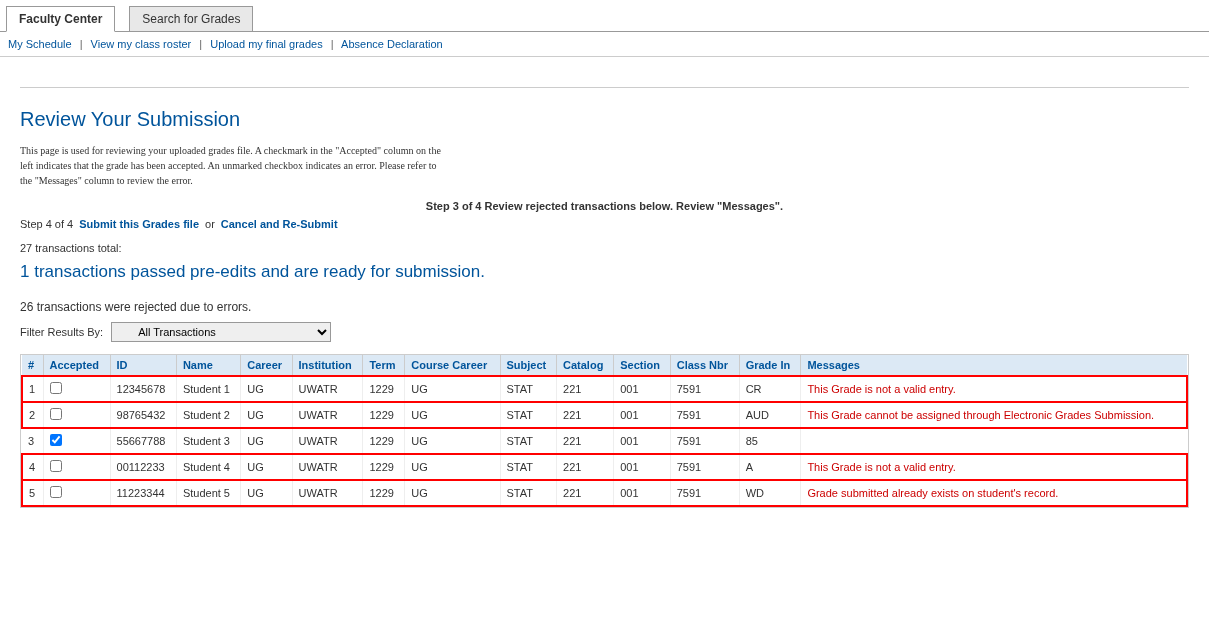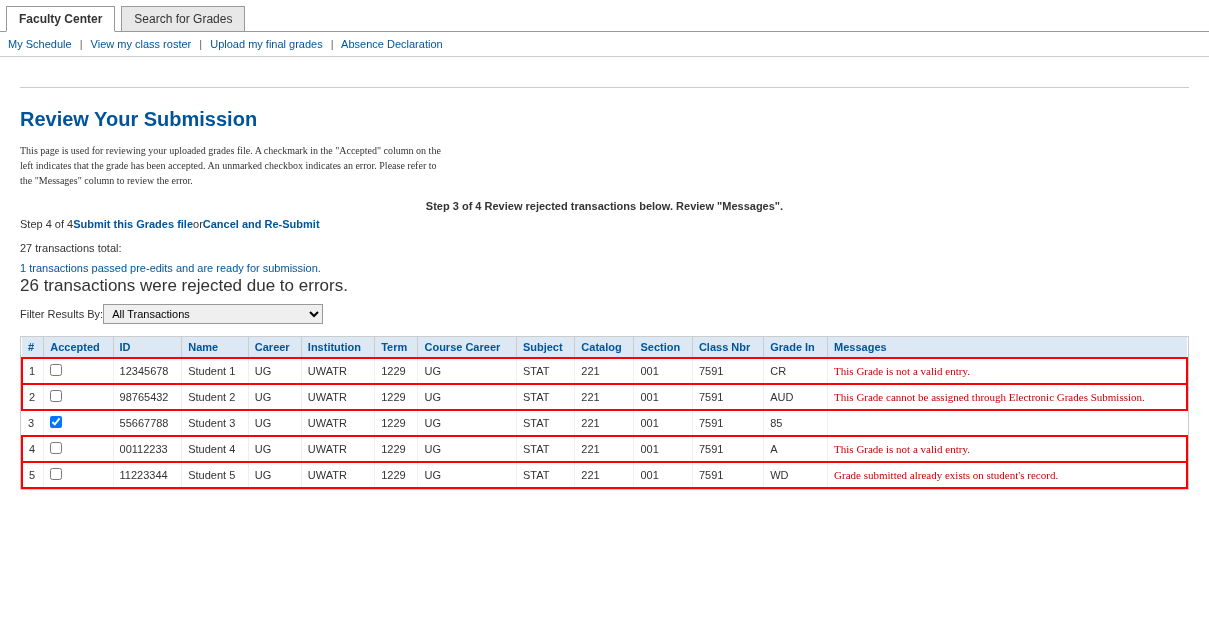--- a/index.html
+++ b/index.html
@@ -1,66 +1,66 @@
 <!DOCTYPE html>
 <html><head>
   <meta charset="utf-8">
   <style>
     * { box-sizing: border-box; margin: 0; padding: 0; }
     body { font-family: Arial, sans-serif; font-size: 12px; color: #333; background: #fff; }
 
     
     .tab-bar { display: flex; border-bottom: 1px solid #999; padding: 6px 6px 0 6px; background: #fff; }
-    .tab { padding: 5px 12px; border: 1px solid #999; border-bottom: none; cursor: pointer; font-size: 12px; background: #e8e8e8; margin-right: 6px; }
+    .tab { padding: 5px 12px; border: 1px solid #999; border-bottom: none; cursor: pointer; font-size: 12px; background: #e8e8e8; margin-right: 14px; }
     .tab.active { background: #fff; border-bottom: 1px solid #fff; margin-bottom: -1px; font-weight: bold; }
 
     
     .nav-links { padding: 6px 8px; font-size: 11px; border-bottom: 1px solid #ccc; }
     .nav-links a { color: #00549b; text-decoration: none; }
     .nav-sep { margin: 0 5px; color: #666; }
 
     
     .content { padding: 20px 20px; }
 
     
     .section-divider { border: none; border-top: 1px solid #ccc; margin: 10px 0 20px 0; }
 
     
-    .page-title { font-size: 20px; font-weight: bold; color: #00549b; margin-bottom: 12px; }
+    .page-title { font-size: 20px; font-weight: normal; color: #00549b; margin-bottom: 12px; }
 
     
     .desc-text { font-size: 10px; color: #333; line-height: 1.5; margin-bottom: 12px; max-width: 430px; font-family: Liberation Serif, serif; }
 
     .step-bold { font-weight: bold; font-size: 11px; margin-bottom: 6px; text-align: center; }
 
     
-    .submit-line { display: flex; align-items: center; gap: 0; margin-bottom: 12px; font-size: 11px; }
+    .submit-line { display: flex; align-items: center; gap: 6px; margin-bottom: 12px; font-size: 11px; }
     .submit-link { color: #00549b; text-decoration: none; font-weight: bold; }
     .submit-or { color: #333; margin: 0 0; }
 
     
     .tx-summary { font-size: 11px; margin-bottom: 8px; color: #333; }
-    .tx-passed { color: #00549b; font-size: 11px; margin-bottom: 2px; }
-    .tx-rejected { font-size: 17px; color: #333; margin-bottom: 8px; }
-
-    
-    .filter-row { display: flex; align-items: center; margin-bottom: 12px; font-size: 11px; }
-    .filter-select { font-size: 11px; padding: 2px 4px; width: 220px; border: 1px solid #999; }
+    .tx-passed { color: #00549b; font-size: 17px; margin-bottom: 18px; }
+    .tx-rejected { font-size: 12px; color: #333; margin-bottom: 8px; }
+
+    
+    .filter-row { display: flex; align-items: center; gap: 8px; margin-bottom: 12px; font-size: 11px; }
+    .filter-select { font-size: 11px; padding: 2px 22px; width: 220px; border: 1px solid #999; }
 
     
     .table-wrapper { border: 1px solid #ccc; }
 
     
     .data-table { width: 100%; border-collapse: collapse; font-size: 11px; }
     .data-table thead tr { background: #dce9f5; }
     .data-table thead th { padding: 4px 6px; text-align: left; font-weight: bold; color: #00549b; border-right: 1px solid #ccc; white-space: nowrap; }
     .data-table thead th:last-child { border-right: none; margin-top: 32px; }
     .data-table tbody tr { border-bottom: 1px solid #ddd; }
     .data-table tbody td { padding: 5px 6px; vertical-align: middle; border-right: 1px solid #eee; }
-    .data-table tbody td:last-child { border-right: none; font-family: Liberation Serif, serif; }
+    .data-table tbody td:last-child { border-right: none; }
     input[type=checkbox] { width: 12px; height: 12px; }
 
     tbody tr.has-error {
       border: none;
     }
     tbody tr.has-error > td {
       border-top: 2px solid red;
       border-bottom: 2px solid red;
     }
     tbody tr.has-error > td:first-child {

